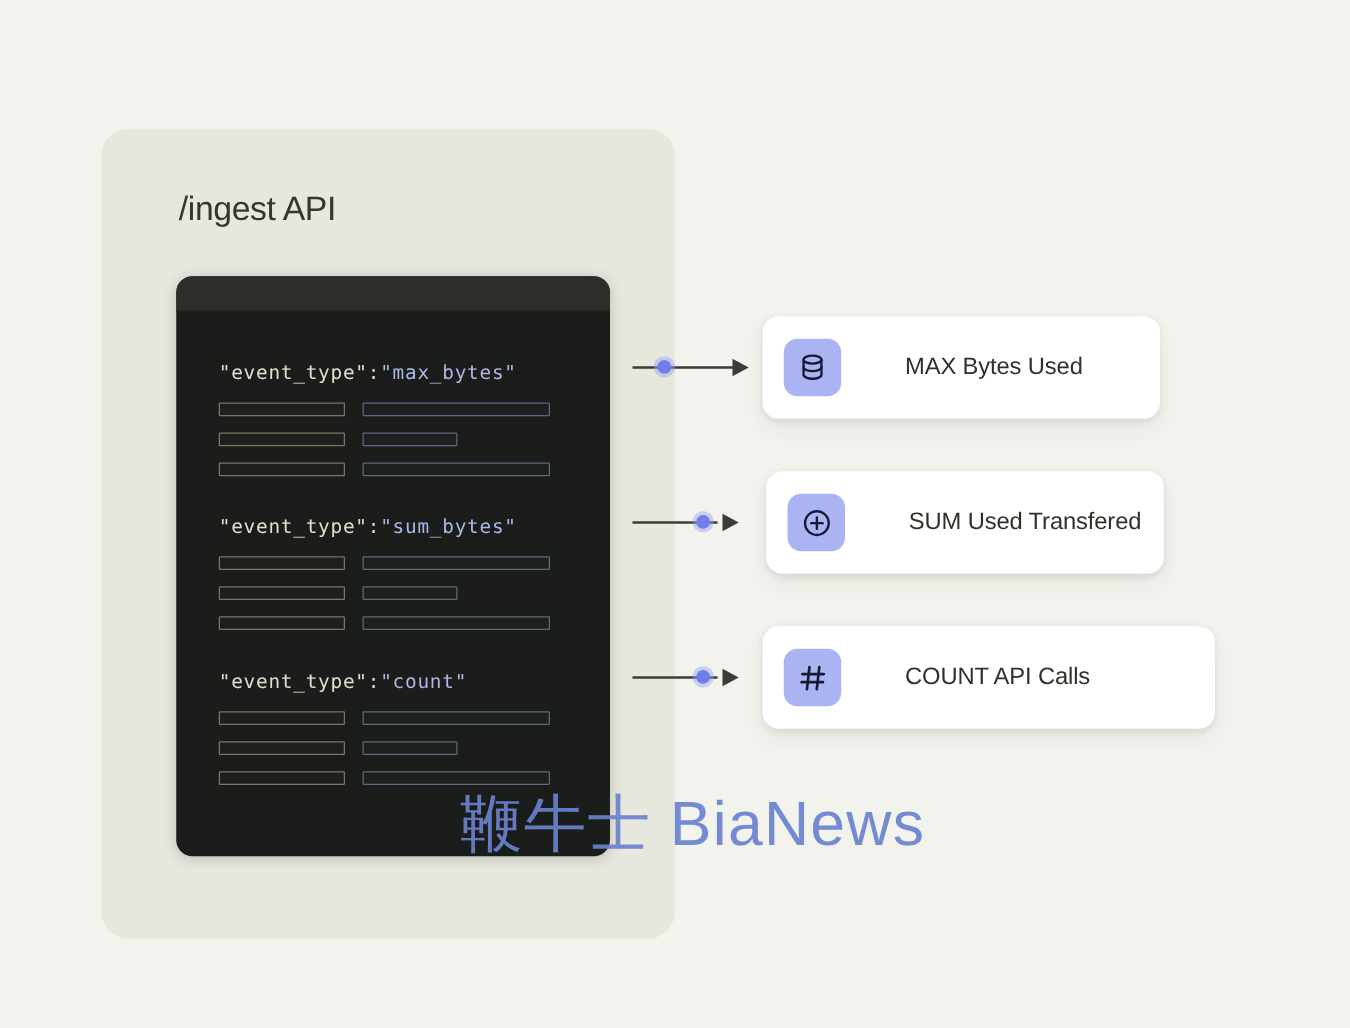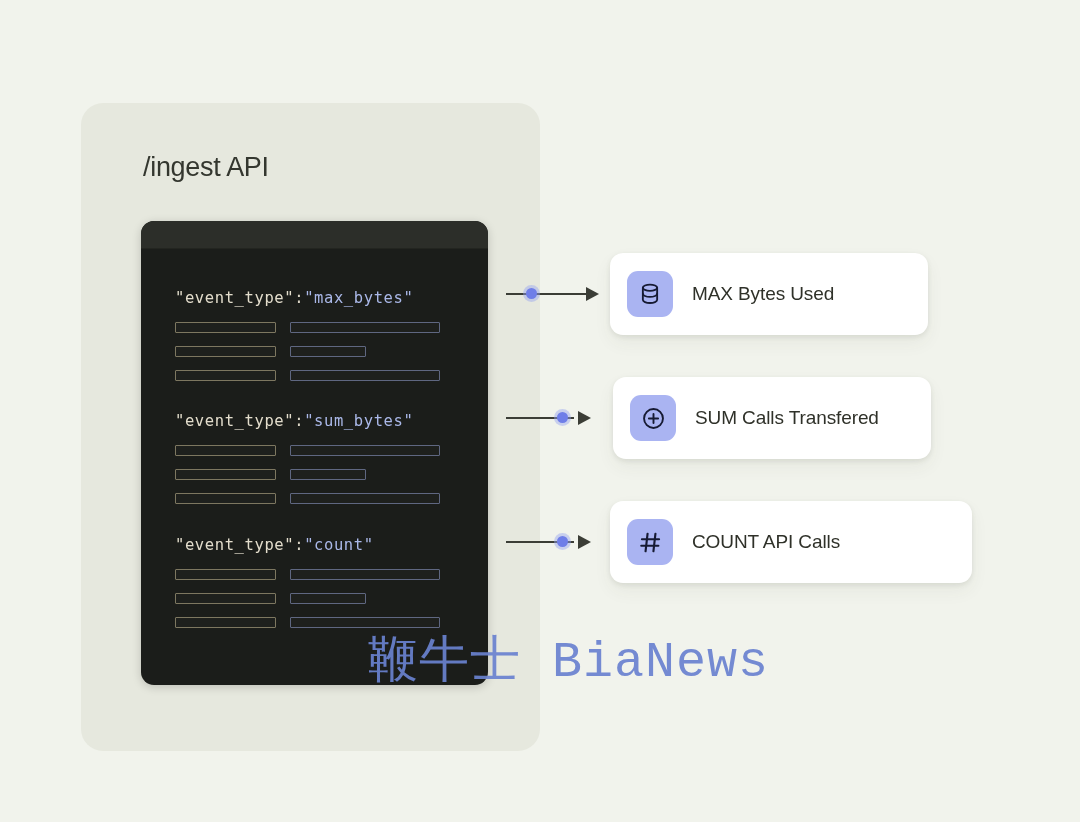--- a/index.html
+++ b/index.html
@@ -152,20 +152,21 @@
   }
 
   .metric-card {
     position: absolute;
     background: #ffffff;
     border-radius: 13px;
     display: flex;
     align-items: center;
     box-shadow: 0 2px 5px rgba(60,65,50,0.10),
                 0 8px 18px rgba(60,65,50,0.06);
+    gap: 32px;
   }
   .metric-icon {
     width: 46px;
     height: 46px;
     border-radius: 11px;
     background: #aab4f2;
     display: flex;
     align-items: center;
     justify-content: center;
     flex: none;
@@ -178,21 +179,21 @@
     color: #2f3129;
     letter-spacing: -0.1px;
     white-space: nowrap;
   }
 
   
   .watermark {
     position: absolute;
     left: 368px;
     top: 626px;
-    font-family: Liberation Mono, monospace;
+    font-family: Liberation Sans, sans-serif;
     font-size: 50px;
     color: #6a82d0;
     opacity: 0.92;
     white-space: nowrap;
     letter-spacing: 1px;
     pointer-events: none;
   }
 </style>
 </head>
 <body>
@@ -299,21 +300,21 @@
         </div>
         <div class="metric-label">MAX Bytes Used</div>
       </div>
       <div class="metric-card" style="left: 613px; top: 377px; width: 318px; height: 82px;">
         <div class="metric-icon">
           <svg width="27" height="27" viewBox="0 0 24 24" fill="none" stroke="#161a33" stroke-width="1.7" stroke-linecap="round">
             <circle cx="12" cy="12" r="8.4"></circle>
             <path d="M12 7.9v8.2M7.9 12h8.2"></path>
           </svg>
         </div>
-        <div class="metric-label">SUM Calls Transfered</div>
+        <div class="metric-label">SUM Used Transfered</div>
       </div>
       <div class="metric-card" style="left: 610px; top: 501px; width: 362px; height: 82px;">
         <div class="metric-icon">
           <svg width="27" height="27" viewBox="0 0 24 24" fill="none" stroke="#161a33" stroke-width="1.9" stroke-linecap="round">
             <path d="M9.4 4.2L7.6 19.8M16.4 4.2l-1.8 15.6M4.4 9.1h15.2M3.8 14.9H19"></path>
           </svg>
         </div>
         <div class="metric-label">COUNT API Calls</div>
       </div>
     </div>

